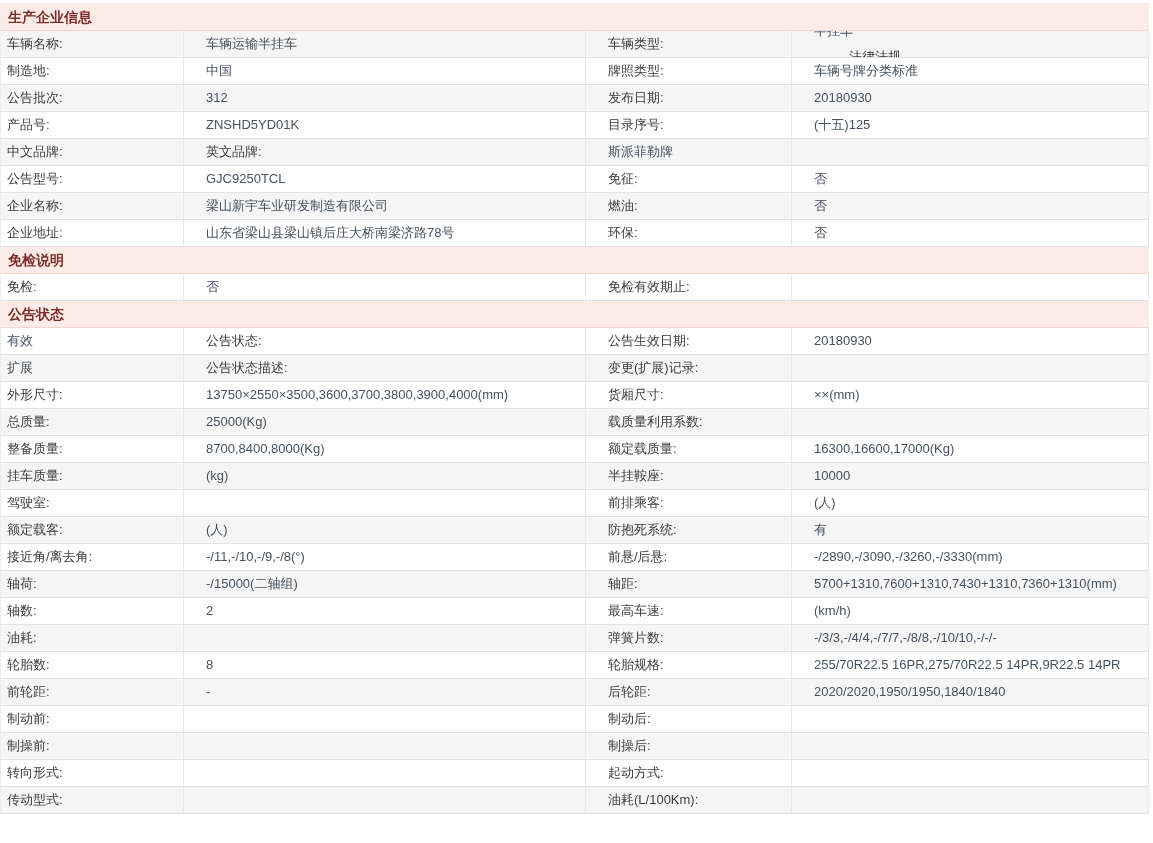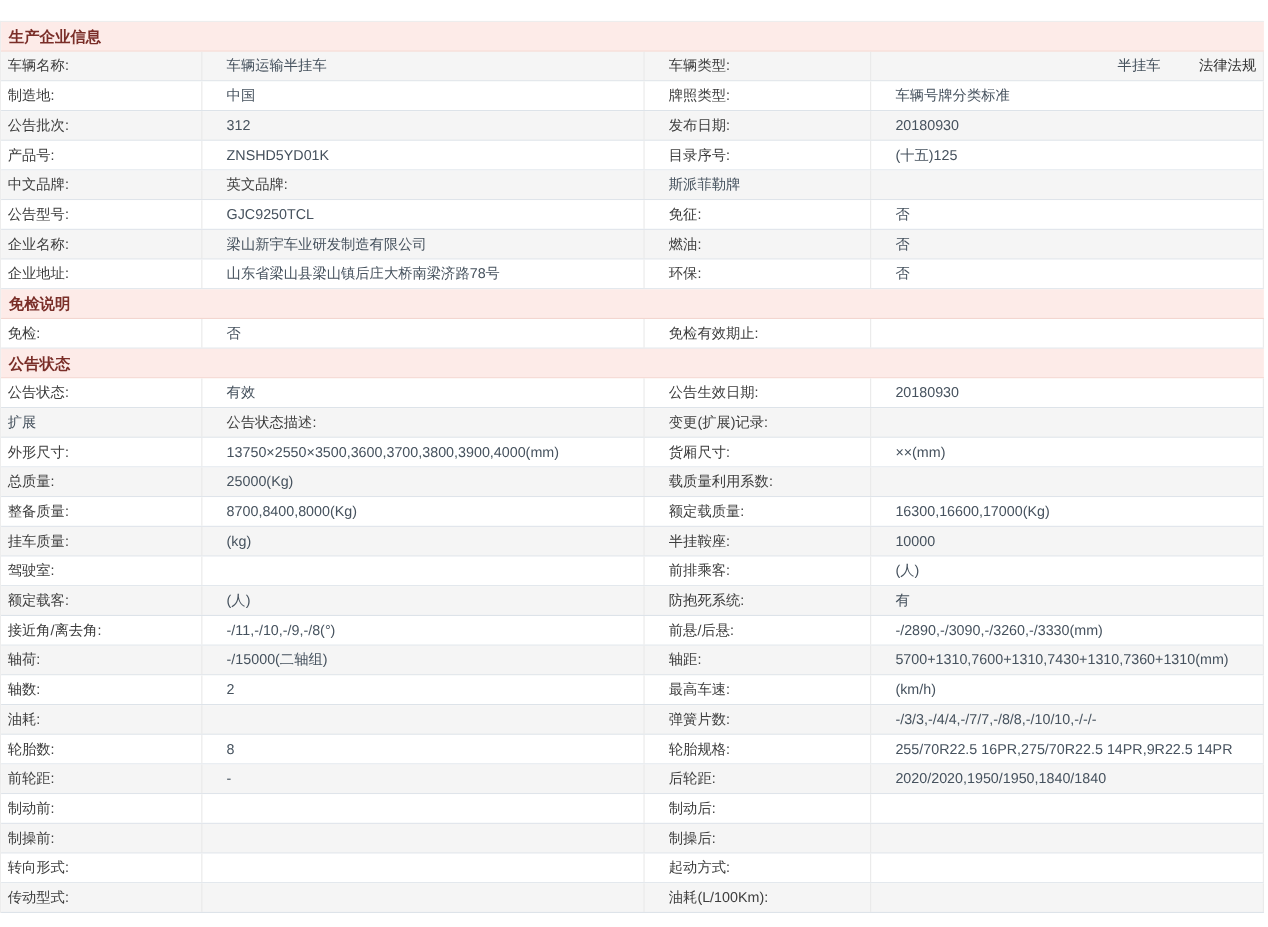--- a/index.html
+++ b/index.html
@@ -2,21 +2,21 @@
 <html><head>
 <meta charset="utf-8">
 <style>
   html,body{margin:0;padding:0;background:#ffffff;}
   body{
     font-family:"Liberation Sans","DejaVu Sans",sans-serif;
     font-size:13px;
     color:#404040;
     width:1153px;
   }
-  .page{padding-top:19px;}
+  .page{padding-top:3px;}
   .spec-table{
     width:1148px;
     border-top:1px solid #ededed;
     border-left:1px solid #ededed;
   }
   .section-header{
     height:26px;
     line-height:26px;
     background:#fdebe8;
     color:#7a2e28;
@@ -38,22 +38,23 @@
   .cell{
     padding-left:6px;
     overflow:hidden;
     white-space:nowrap;
     border-right:1px solid #e9e9e9;
   }
   .lbl{color:#3d3d3d;}
   .val{color:#46525e;}
   .v2flex{
     display:flex;
-    justify-content:flex-end;
+    justify-content:center;
     padding-right:6px;
+    flex-direction:column;
   }
   .law-link{
     color:#333333;
     cursor:pointer;
     margin-left:35px;
   }
 </style>
 </head>
 <body>
 
@@ -113,22 +114,22 @@
       </div>
       <div class="section-header">免检说明</div>
       <div class="row">
         <div class="cell lbl">免检:</div>
         <div class="cell val">否</div>
         <div class="cell lbl">免检有效期止:</div>
         <div class="cell val"></div>
       </div>
       <div class="section-header">公告状态</div>
       <div class="row">
+        <div class="cell val">有效</div>
         <div class="cell lbl">公告状态:</div>
-        <div class="cell val">有效</div>
         <div class="cell lbl">公告生效日期:</div>
         <div class="cell val">20180930</div>
       </div>
       <div class="row shaded">
         <div class="cell val">扩展</div>
         <div class="cell lbl">公告状态描述:</div>
         <div class="cell lbl">变更(扩展)记录:</div>
         <div class="cell val"></div>
       </div>
       <div class="row">

